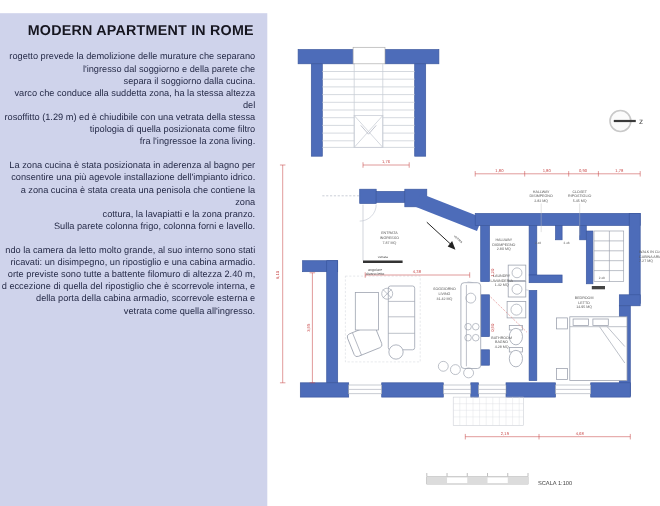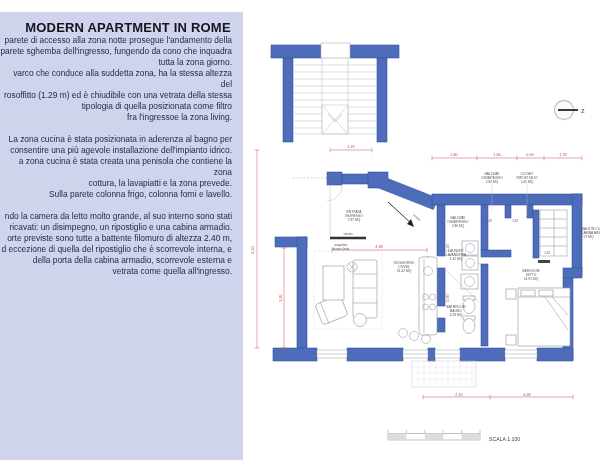--- a/index.html
+++ b/index.html
@@ -252,31 +252,31 @@
       <rect x="388" y="433.5" width="92" height="6.5" fill="#fff" stroke="#999" stroke-width="0.6"></rect>
       <rect x="388" y="433.5" width="18.4" height="6.5" fill="#dcdcdc"></rect>
       <rect x="424.8" y="433.5" width="18.4" height="6.5" fill="#dcdcdc"></rect>
       <rect x="461.6" y="433.5" width="18.4" height="6.5" fill="#dcdcdc"></rect>
       <text x="489" y="440.5" font-size="5.2" fill="#444">SCALA 1:100</text>
     </g>
   </svg>
 
   <aside class="panel">
     <h1>MODERN APARTMENT IN ROME</h1>
-    <p class="para">parete di accesso alla zona notte prosegue l'andamento della
-parete sghemba dell'ingresso, fungendo da cono che inquadra
-tutta la zona giorno.</p>
+    <p class="para first">rogetto prevede la demolizione delle murature che separano
+l'ingresso dal soggiorno e della parete che
+separa il soggiorno dalla cucina.</p>
     <p class="para">varco che conduce alla suddetta zona, ha la stessa altezza del
 rosoffitto (1.29 m) ed è chiudibile con una vetrata della stessa
 tipologia di quella posizionata come filtro
 fra l'ingressoe la zona living.</p>
     <p class="para gap">La zona cucina è stata posizionata in aderenza al bagno per
 consentire una più agevole installazione dell'impianto idrico.
 a zona cucina è stata creata una penisola che contiene la zona
-cottura, la lavapiatti e la zona prevede.
+cottura, la lavapiatti e la zona pranzo.
 Sulla parete colonna frigo, colonna forni e lavello.</p>
     <p class="para gap">ndo la camera da letto molto grande, al suo interno sono stati
 ricavati: un disimpegno, un ripostiglio e una cabina armadio.
 orte previste sono tutte a battente filomuro di altezza 2.40 m,
 d eccezione di quella del ripostiglio che è scorrevole interna, e
 della porta della cabina armadio, scorrevole esterna e
 vetrata  come quella all'ingresso.</p>
   </aside>
 
 </div>

